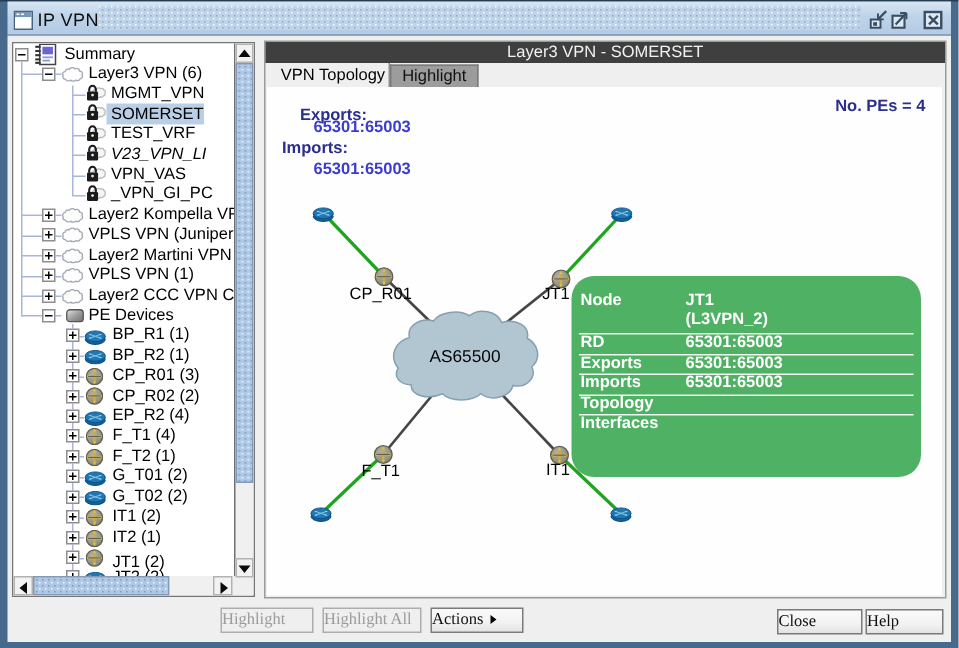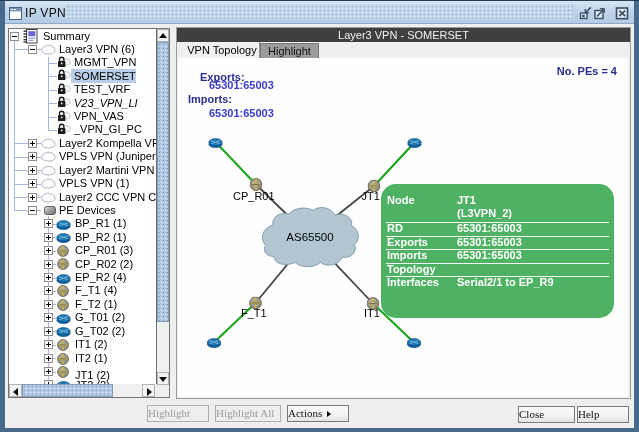--- a/index.html
+++ b/index.html
@@ -477,21 +477,20 @@
     <div class="ghr" style="top:51.5px;"></div>
     <div class="gl" style="top:51.5px;">Exports</div>
       <div class="gv" style="top:51.5px;">65301:65003</div>
     <div class="ghr" style="top:65px;"></div>
     <div class="gl" style="top:65px;">Imports</div>
       <div class="gv" style="top:65px;">65301:65003</div>
     <div class="ghr" style="top:78.5px;"></div>
     <div class="gl" style="top:78.5px;">Topology</div>
     <div class="ghr" style="top:92px;"></div>
     <div class="gl" style="top:92px;">Interfaces</div>
-      <div class="gv" style="top:92px;">Serial2/1 to EP_R9</div>
   </div>
 </div>
 
 <div class="btn dis" style="left:147px;top:405px;width:62px;">Highlight</div>
 <div class="btn dis" style="left:215px;top:405px;width:66px;">Highlight All</div>
 <div class="btn" style="left:287px;top:405px;width:62px;">Actions <span style="display:inline-block;width:0;height:0;border-left:4px solid #000;border-top:3px solid transparent;border-bottom:3px solid transparent;margin-left:2px;"></span></div>
 <div class="btn" style="left:518px;top:406px;width:57px;">Close</div>
 <div class="btn" style="left:577px;top:406px;width:52px;">Help</div>
 
 </body></html>

